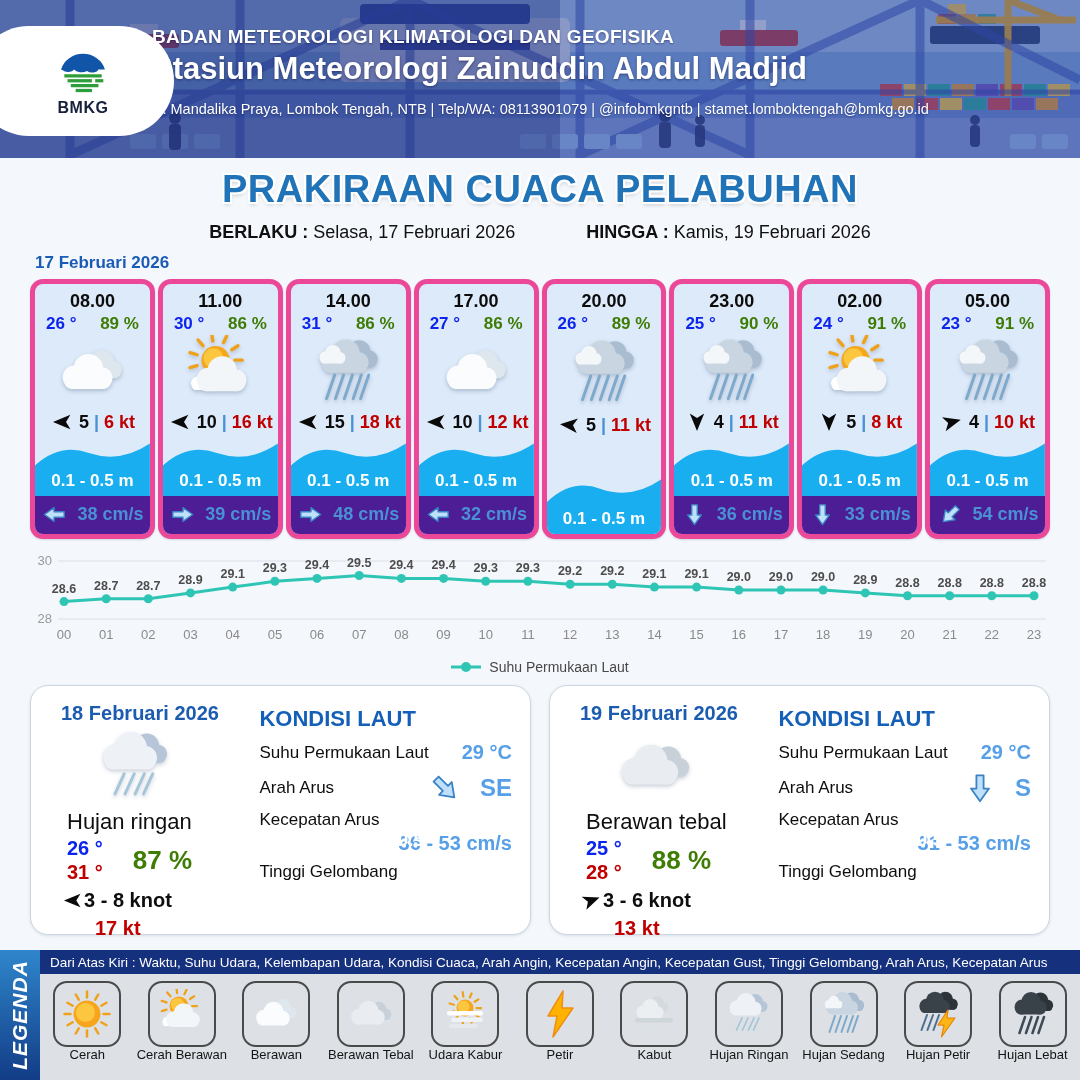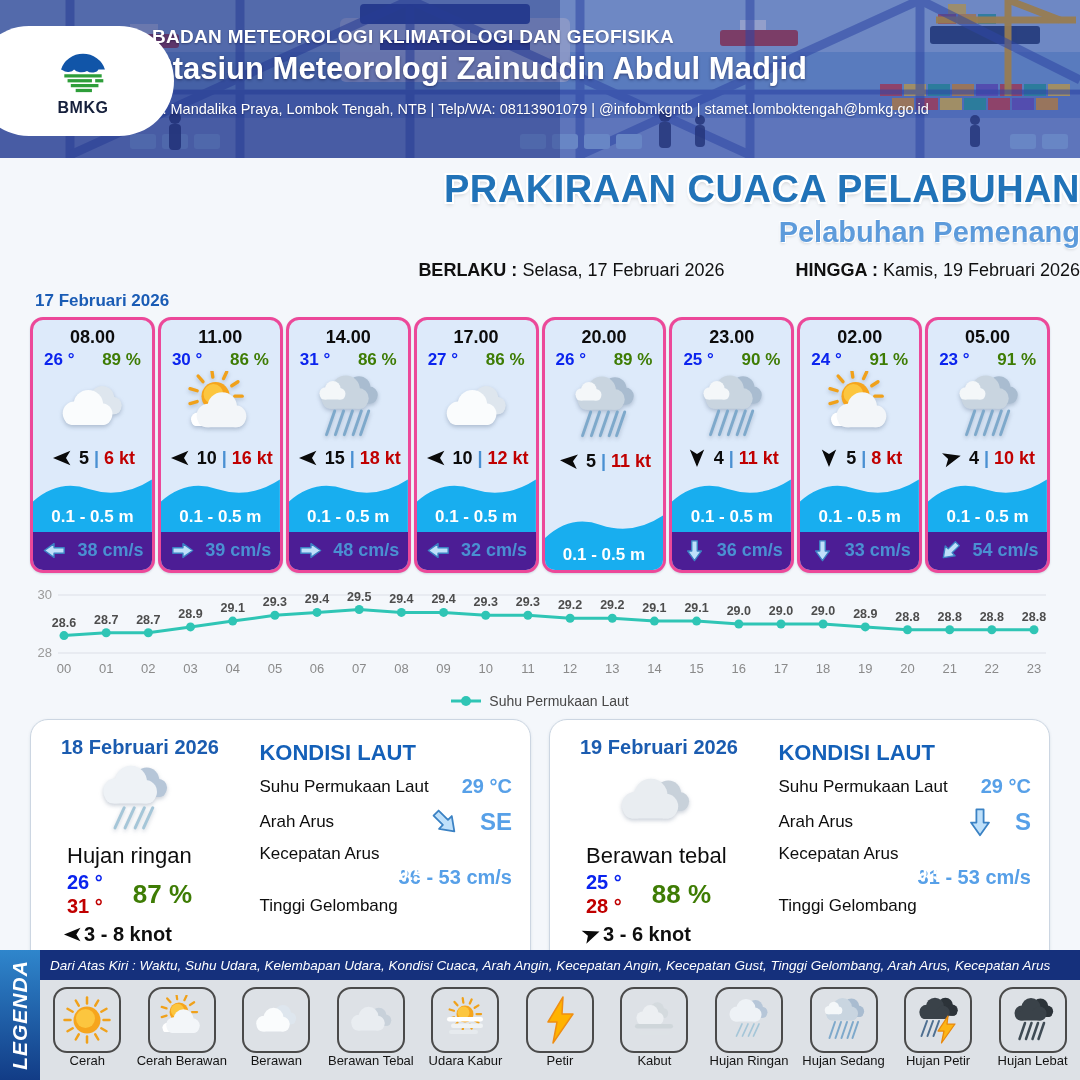--- a/index.html
+++ b/index.html
@@ -12,32 +12,32 @@
   .hdr-art{position:absolute;inset:0;width:100%;height:100%;}
   .hdr-text{position:absolute;left:152px;top:26px;color:#fff;z-index:3;}
   .org{font-size:19px;font-weight:bold;letter-spacing:.3px;text-shadow:0 1px 2px rgba(0,0,40,.4);}
   .station{font-size:31px;font-weight:bold;margin-top:3px;text-shadow:0 1px 3px rgba(0,0,40,.45);}
   .addr{font-size:14.5px;margin-top:14px;text-shadow:0 1px 2px rgba(0,0,40,.4);}
   .logo-pill{position:absolute;left:-26px;top:26px;width:200px;height:110px;background:#fff;
     border-radius:55px;z-index:4;display:flex;flex-direction:column;align-items:center;justify-content:center;padding-left:18px;box-sizing:border-box;}
   .logo-pill svg{width:58px;height:52px;}
   .logo-pill .logo-word{font-size:16px;font-weight:bold;color:#16203c;letter-spacing:.5px;margin-top:2px;}
   
-  .titleblock{text-align:right;margin-top:10px;}
+  .titleblock{text-align:center;margin-top:10px;}
   .t-main{font-size:38px;font-weight:bold;color:#2173b8;letter-spacing:.5px;margin:6px 0 0;
     text-shadow:2px 2px 0 #fff,-2px -2px 0 #fff,2px -2px 0 #fff,-2px 2px 0 #fff,0 3px 4px rgba(0,0,0,.18);}
   .t-port{font-size:29px;font-weight:bold;color:#5d9bdb;margin:5px 0 0;
     text-shadow:1px 1px 0 #fff,-1px -1px 0 #fff,0 2px 3px rgba(0,0,0,.12);}
   .valid{font-size:18px;color:#101010;margin-top:11px;}
   .vlabel{font-weight:bold;}
   .vgap{margin-left:66px;}
   
   .hourly-date{margin:10px 0 6px 35px;font-size:17px;font-weight:bold;color:#1a5cb5;}
   .cards{display:flex;gap:3px;margin:0 30px;}
-  .card{flex:1;height:250px;background:#ddeafa;border:3px solid #ec4899;border-radius:13px;
+  .card{flex:1;height:250px;background:#ddeafa;border:5px solid #ec4899;border-radius:13px;
     overflow:hidden;display:flex;flex-direction:column;box-shadow:0 1px 2px rgba(40,70,110,.18);}
   .time{text-align:center;font-weight:bold;font-size:18px;color:#0c0c0c;margin-top:7px;}
   .th-row{display:flex;justify-content:space-between;padding:2px 11px 0;font-weight:bold;font-size:17px;}
   .tval{color:#0b24ee;} .hval{color:#3e7c04;}
   .wicon{height:76px;display:flex;align-items:center;justify-content:center;margin-top:1px;}
   .wicon svg{width:88px;height:74px;filter:drop-shadow(0 2px 2px rgba(80,100,130,.35));}
   .wind-row{display:flex;align-items:center;justify-content:center;gap:5px;font-size:18px;font-weight:bold;height:26px;margin-top:1px;color:#0c0c0c;}
   .dart{width:24px;height:20px;display:inline-block;transform-origin:50% 50%;}
   .dart svg{width:100%;height:100%;fill:#0a0a0a;}
   .sep{color:#4a90d2;}
@@ -79,21 +79,21 @@
   .srcol{display:block;margin-top:7px;}
   .srcol .sv{display:block;text-align:right;margin-top:2px;}
   .dwave{position:relative;width:172px;height:62px;margin-left:auto;margin-top:2px;}
   .dwave svg{position:absolute;inset:0;width:100%;height:100%;}
   .dwave span{position:absolute;left:0;right:0;bottom:7px;text-align:center;color:#fff;font-weight:bold;font-size:19px;}
   
   .legend{position:absolute;left:0;right:0;bottom:0;height:130px;display:flex;}
   .lbar{width:40px;background:linear-gradient(180deg,#2f86cc,#123c86);display:flex;align-items:center;justify-content:center;}
   .lbar span{transform:rotate(-90deg);color:#fff;font-weight:bold;font-style:italic;font-size:21px;letter-spacing:1px;white-space:nowrap;}
   .lmain{flex:1;display:flex;flex-direction:column;}
-  .lnote{height:30px;background:#15307c;color:#fff;font-style:italic;font-size:13.5px;display:flex;align-items:center;padding-left:10px;}
+  .lnote{height:24px;background:#15307c;color:#fff;font-size:13.5px;display:flex;align-items:center;padding-left:10px;}
   .litems{flex:1;background:#dde1e6;display:flex;align-items:flex-start;justify-content:space-around;padding-top:7px;}
   .litem{display:flex;flex-direction:column;align-items:center;width:90px;}
   .lbox{width:64px;height:62px;border:2px solid #4a4a4a;border-radius:14px;display:flex;align-items:center;justify-content:center;}
   .lbox svg{width:52px;height:50px;}
   .llabel{font-size:13px;color:#141414;text-align:center;white-space:nowrap;}
 </style>
 </head>
 <body>
 
 <header class="hdr">
@@ -200,21 +200,20 @@
   </div>
   <div class="hdr-text">
     <div class="org">BADAN METEOROLOGI KLIMATOLOGI DAN GEOFISIKA</div>
     <div class="station">Stasiun Meteorologi Zainuddin Abdul Madjid</div>
     <div class="addr">Jl. Mandalika Praya, Lombok Tengah, NTB | Telp/WA: 08113901079 | @infobmkgntb | stamet.lomboktengah@bmkg.go.id</div>
   </div>
 </header>
 
 <section class="titleblock">
   <div class="t-main">PRAKIRAAN CUACA PELABUHAN</div>
-  <div class="t-port">Pelabuhan Pemenang</div>
   <div class="valid">
     <span class="vlabel">BERLAKU :</span>
     <span>Selasa, 17 Februari 2026</span>
     <span class="vlabel vgap">HINGGA :</span>
     <span>Kamis, 19 Februari 2026</span>
   </div>
 </section>
 
 <div class="hourly-date">17 Februari 2026</div>
 <section class="cards">

